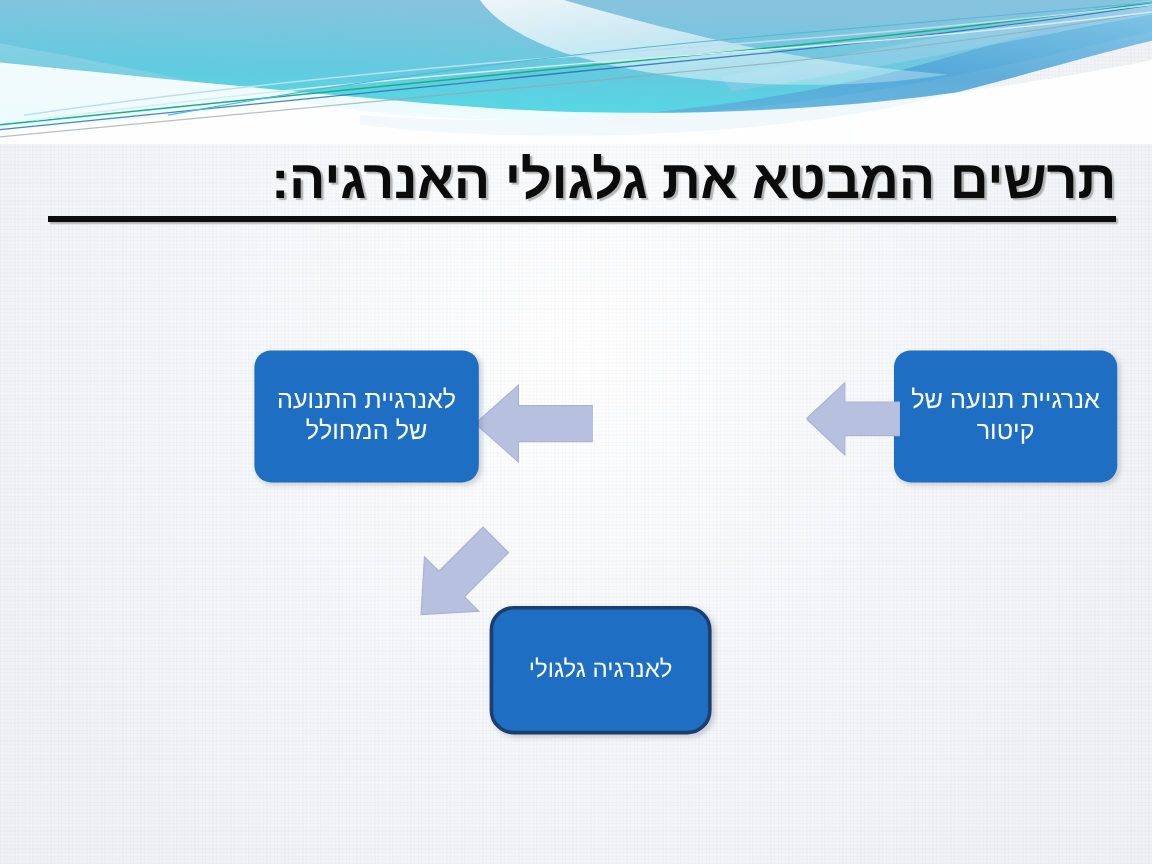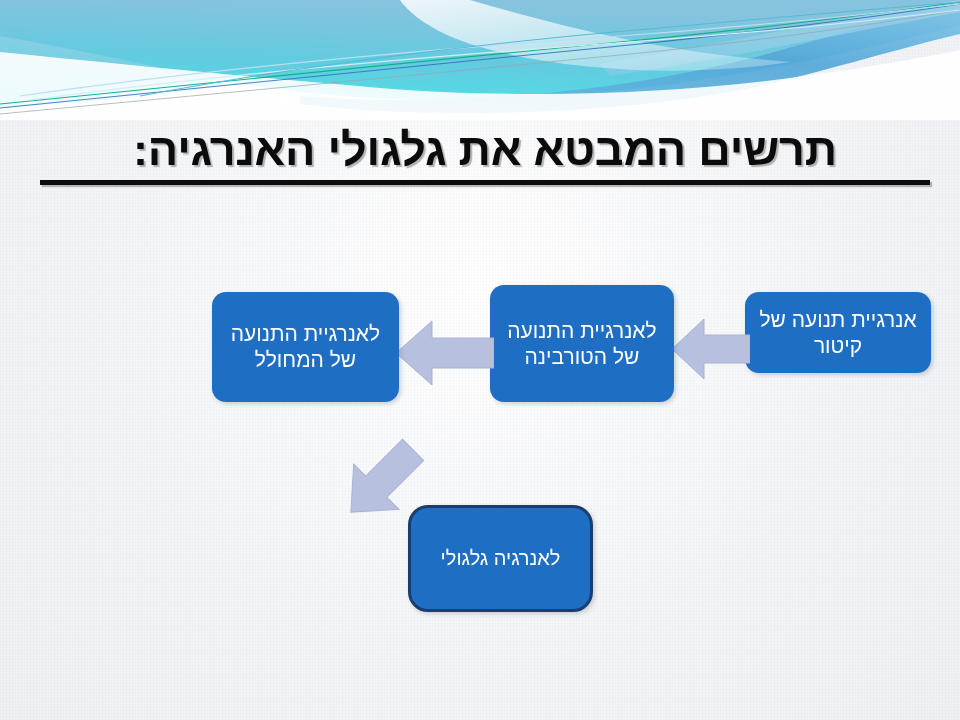--- a/index.html
+++ b/index.html
@@ -48,21 +48,20 @@
     z-index: 2;
   }
 
   
   #title-block {
     position: absolute;
     left: 40px;
     top: 126px;
     width: 890px;
     z-index: 5;
-    text-align: center;
     direction: rtl;
   }
   #title-text {
     font-family: "Liberation Sans", "DejaVu Sans", sans-serif;
     font-size: 45px;
     font-weight: bold;
     color: #0b0b0b;
     line-height: 1.08;
     letter-spacing: -0.2px;
     text-shadow: 2px 2px 1px rgba(120,120,120,.55);
@@ -94,21 +93,21 @@
     direction: rtl;
     color: #ffffff;
     font-family: "Liberation Sans", "DejaVu Sans", sans-serif;
     font-size: 21px;
     line-height: 1.22;
     padding: 4px 8px;
     box-shadow: 2px 2px 4px rgba(90,100,120,.28);
   }
   .node .node-label { display: block; width: 100%; }
 
-  #node-steam      { left: 745px; top: 292px; width: 186px; height: 81px; }
+  #node-steam      { left: 745px; top: 292px; width: 186px; height: 110px; }
   #node-turbine    { left: 490px; top: 285px; width: 184px; height: 117px; }
   #node-generator  { left: 212px; top: 292px; width: 187px; height: 110px; }
   #node-electric   {
     left: 408px; top: 505px; width: 185px; height: 107px;
     border-radius: 20px;
     border: 3px solid #1b3e6f;
     font-size: 20px;
   }
 
   
@@ -176,23 +175,20 @@
   <div id="diagram">
 
     <div class="node" id="node-steam">
       <span class="node-label">אנרגיית תנועה של קיטור</span>
     </div>
 
     <svg class="arrow" id="arrow-steam-to-turbine" viewBox="0 0 78 76" xmlns="http://www.w3.org/2000/svg">
       <polygon points="0,38 32,8 32,24 78,24 78,52 32,52 32,68" fill="#b8c0e0" stroke="#aab3d6" stroke-width="1"></polygon>
     </svg>
 
-    <div class="node" id="node-turbine">
-      <span class="node-label">לאנרגיית התנועה של הטורבינה</span>
-    </div>
 
     <svg class="arrow" id="arrow-turbine-to-gen" viewBox="0 0 98 76" xmlns="http://www.w3.org/2000/svg">
       <polygon points="0,38 36,6 36,23 98,23 98,53 36,53 36,70" fill="#b8c0e0" stroke="#aab3d6" stroke-width="1"></polygon>
     </svg>
 
     <div class="node" id="node-generator">
       <span class="node-label">לאנרגיית התנועה של המחולל</span>
     </div>
 
     <svg class="arrow" id="arrow-gen-to-electric" viewBox="0 0 92 88" xmlns="http://www.w3.org/2000/svg">

